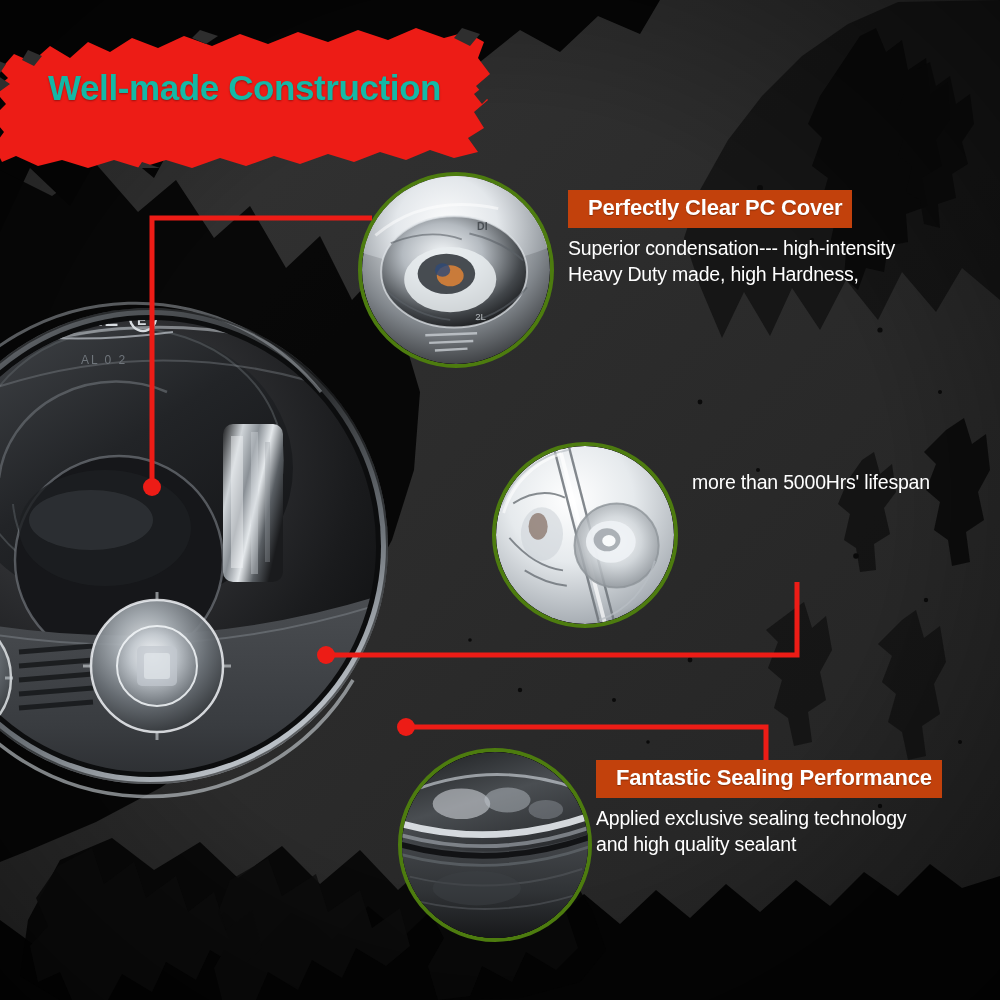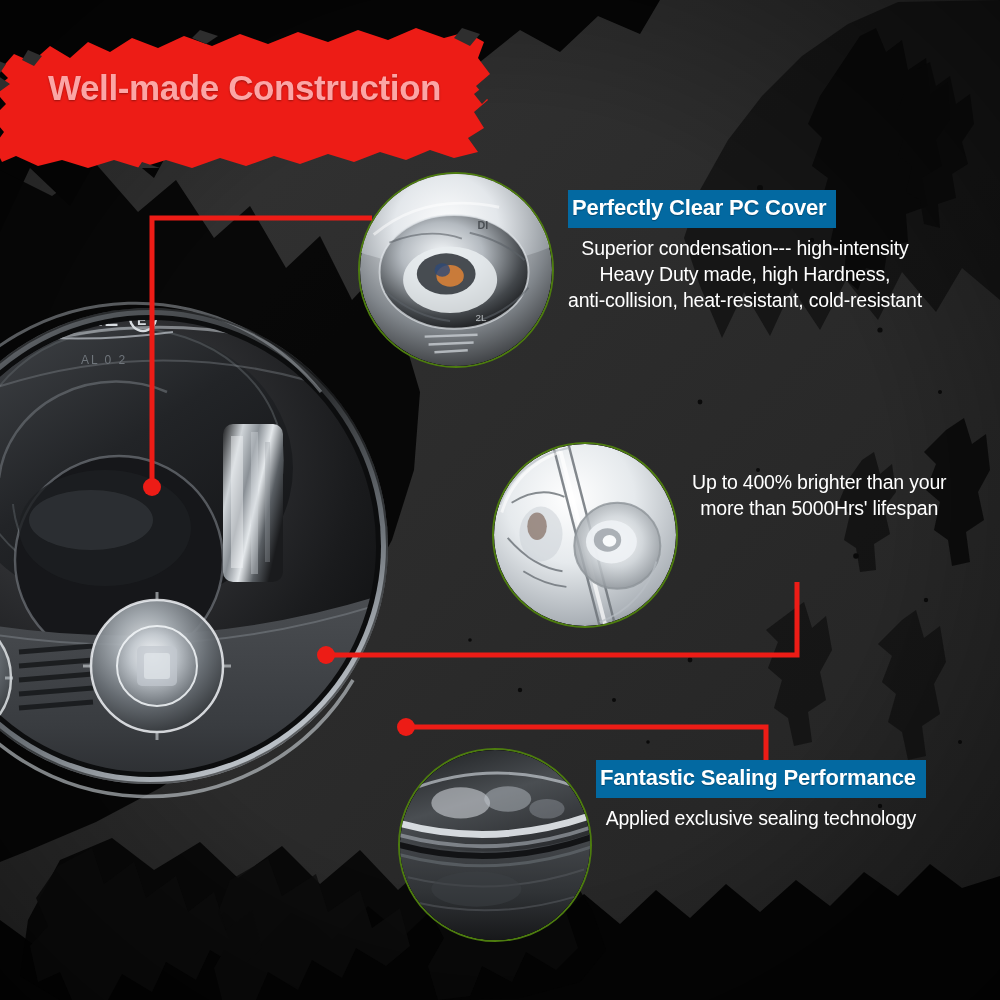--- a/index.html
+++ b/index.html
@@ -11,52 +11,52 @@
 
   
   .bg-base { position:absolute; inset:0; background:#2e2e2e; }
   .bg-svg  { position:absolute; inset:0; width:1000px; height:1000px; }
 
   
   #headline-banner { position:absolute; left:-8px; top:28px; width:500px; height:140px; }
   #headline-banner svg { position:absolute; inset:0; }
   #headline-text {
      position:absolute; left:48px; top:68px; z-index:4;
-     font-size:35px; font-weight:bold; color:#fca5a5;
+     font-size:35px; font-weight:bold; color:#14b8a6;
      letter-spacing:-0.4px; white-space:nowrap;
      text-shadow:0 1px 2px rgba(0,0,0,.35);
   }
 
   
   #product-photo { position:absolute; left:-105px; top:228px; width:520px; height:640px; }
   #product-photo svg { position:absolute; inset:0; }
 
   
   .inset { position:absolute; border-radius:50%; overflow:hidden;
-           border:2px solid #4d7c0f; }
+           border:4px solid #4d7c0f; }
   .inset svg { position:absolute; inset:0; }
 
   #inset-pc-cover { left:358px; top:172px; width:196px; height:196px; }
   #inset-osram    { left:492px; top:442px; width:186px; height:186px; }
   #inset-sealing  { left:398px; top:748px; width:194px; height:194px; }
 
   
   #connectors { position:absolute; inset:0; width:1000px; height:1000px;
                 pointer-events:none; }
 
   
   .callout { position:absolute; }
   .callout-banner {
-      display:inline-block; background:#0369a1; color:#fff;
+      display:inline-block; background:#c2410c; color:#fff;
       font-size:22px; font-weight:bold; letter-spacing:-0.2px;
-      padding:5px 10px 7px 4px; white-space:nowrap;
+      padding:5px 10px 7px 20px; white-space:nowrap;
       text-shadow:0 1px 1px rgba(0,0,0,.3);
   }
   .callout-body { color:#ffffff; font-size:19.5px; line-height:26px;
-                  margin-top:7px; letter-spacing:-0.2px;text-align:center; }
+                  margin-top:7px; letter-spacing:-0.2px; }
   .callout-body div { white-space:nowrap; }
 
   #callout-pc-cover { left:568px; top:190px; }
   #callout-osram    { left:692px; top:462px; }
   #callout-sealing  { left:596px; top:760px; }
 </style>
 </head>
 <body>
 
 <div id="stage">
@@ -456,31 +456,30 @@
       </g>
     </svg>
   </div>
   <div id="headline-text">Well-made Construction</div>
 
   <div class="callout" id="callout-pc-cover">
     <div class="callout-banner">Perfectly Clear PC Cover</div>
     <div class="callout-body">
       <div>Superior condensation--- high-intensity</div>
       <div>Heavy Duty made, high Hardness,</div>
-      <div>anti-collision, heat-resistant, cold-resistant</div>
     </div>
   </div>
 
   <div class="callout" id="callout-osram">
     <div class="callout-body">
-      <div>Up to 400% brighter than your</div>
       <div>more than 5000Hrs' lifespan</div>
     </div>
   </div>
 
   <div class="callout" id="callout-sealing">
     <div class="callout-banner">Fantastic Sealing Performance</div>
     <div class="callout-body">
       <div>Applied exclusive sealing technology</div>
+      <div>and high quality sealant</div>
     </div>
   </div>
 
 </div>
 
 </body></html>

